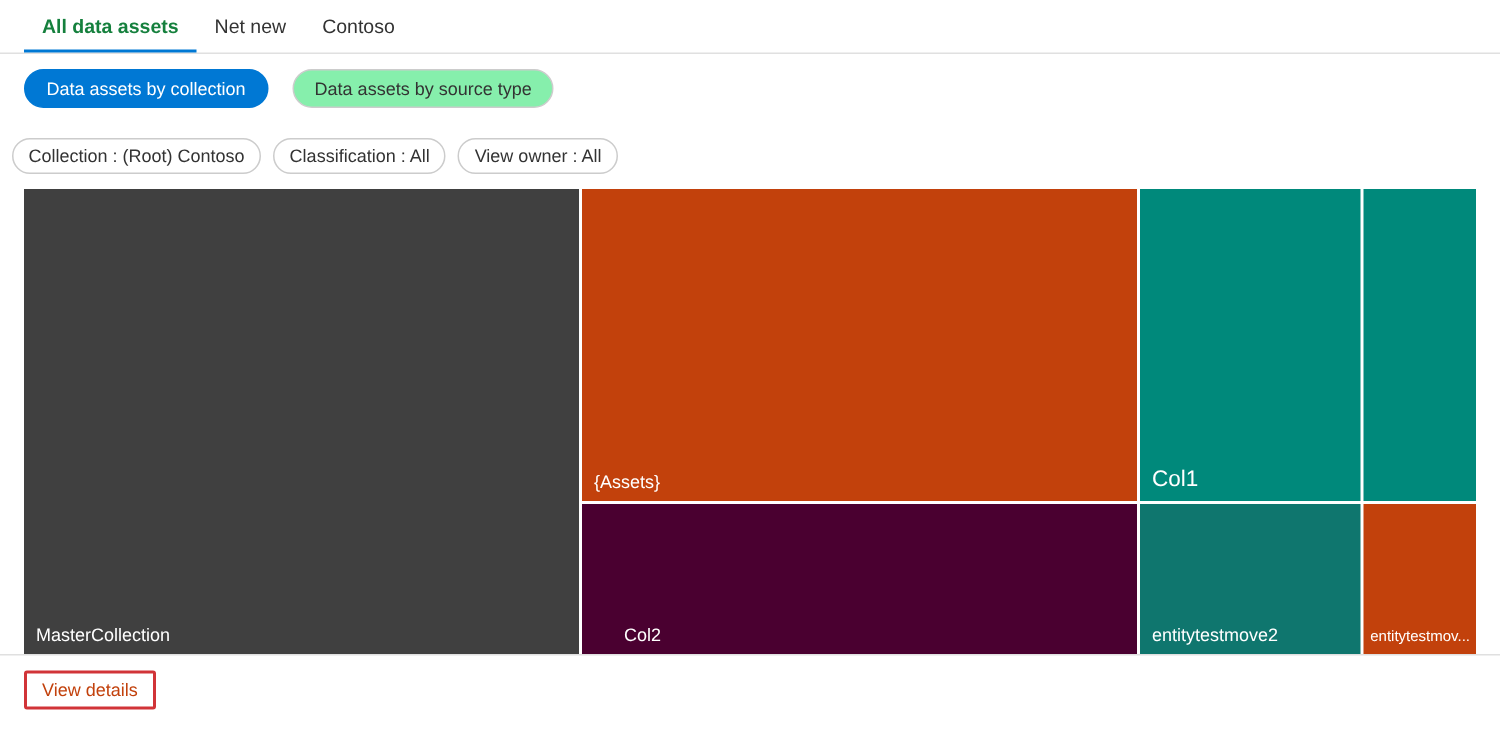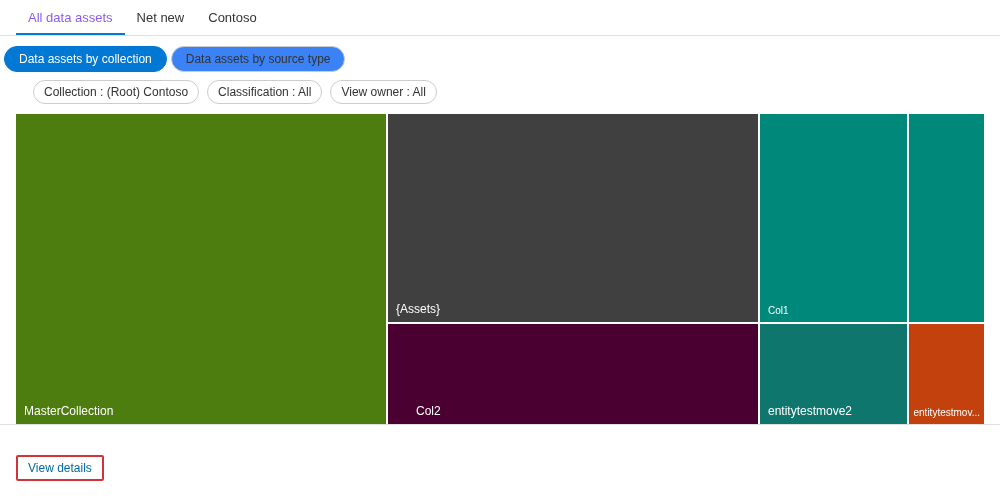--- a/index.html
+++ b/index.html
@@ -23,53 +23,54 @@
     }
     .top-tab {
       padding: 8px 12px;
       cursor: pointer;
       color: #333;
       font-size: 13px;
       border-bottom: 2px solid transparent;
       margin-bottom: -1px;
     }
     .top-tab.active {
-      color: #8b5cf6;
+      color: #15803d;
       border-bottom: 2px solid #0078d4;
-      font-weight: 400;
+      font-weight: 700;
     }
 
     
     .toggle-row {
       display: flex;
       align-items: center;
-      padding: 10px 16px 8px 4px;
-      gap: 4px;
+      padding: 10px 16px 8px 16px;
+      gap: 16px;
     }
     .toggle-btn {
       padding: 5px 14px;
       border-radius: 14px;
       border: 1px solid #ccc;
       cursor: pointer;
       font-size: 12px;
-      background: #3b82f6;
+      background: #86efac;
       color: #333;
     }
     .toggle-btn.active {
       background: #0078d4;
       color: #fff;
       border-color: #0078d4;
     }
 
     
     .filter-row {
       display: flex;
       align-items: flex-end;
-      padding: 0 16px 10px 33px;
+      padding: 0 16px 10px 8px;
       gap: 8px;
+      margin-top: 12px;
     }
     .filter-chip {
       padding: 4px 10px;
       border-radius: 12px;
       border: 1px solid #ccc;
       background: #fff;
       font-size: 12px;
       color: #333;
       cursor: pointer;
       white-space: nowrap;
@@ -81,21 +82,21 @@
       position: relative;
       height: 310px;
       display: flex;
       flex-direction: row;
       gap: 2px;
       overflow: hidden;
     }
 
     
     .block-master {
-      background: #4d7c0f;
+      background: #404040;
       flex: 0 0 370px;
       height: 310px;
       position: relative;
       display: flex;
       align-items: flex-end;
     }
     .block-master .block-label {
       color: #fff;
       font-size: 12px;
       padding: 6px 8px;
@@ -103,21 +104,21 @@
     }
 
     
     .middle-col {
       flex: 0 0 370px;
       display: flex;
       flex-direction: column;
       gap: 2px;
     }
     .block-assets {
-      background: #404040;
+      background: #c2410c;
       flex: 1 1 auto;
       position: relative;
       display: flex;
       align-items: flex-end;
     }
     .block-assets .block-label {
       color: #fff;
       font-size: 12px;
       padding: 6px 8px;
       font-weight: 500;
@@ -146,21 +147,21 @@
     }
     .block-col1 {
       background: #00897b;
       flex: 1 1 auto;
       position: relative;
       display: flex;
       align-items: flex-end;
     }
     .block-col1 .block-label {
       color: #fff;
-      font-size: 10px;
+      font-size: 15px;
       padding: 6px 8px;
       font-weight: 500;
     }
     .block-entity2 {
       background: #0f766e;
       flex: 0 0 100px;
       position: relative;
       display: flex;
       align-items: flex-end;
     }
@@ -198,26 +199,25 @@
 
     
     .view-details-row {
       padding: 10px 16px;
       display: flex;
       align-items: center;
     }
     .view-details-btn {
       border: 2px solid #d13438;
       background: #fff;
-      color: #0369a1;
+      color: #c2410c;
       padding: 4px 10px;
       font-size: 12px;
       cursor: pointer;
       border-radius: 2px;
-      margin-top: 20px;
     }
 
     .divider {
       height: 1px;
       background: #e0e0e0;
       margin: 0 0;
     }
   </style>
 </head>
 <body>

